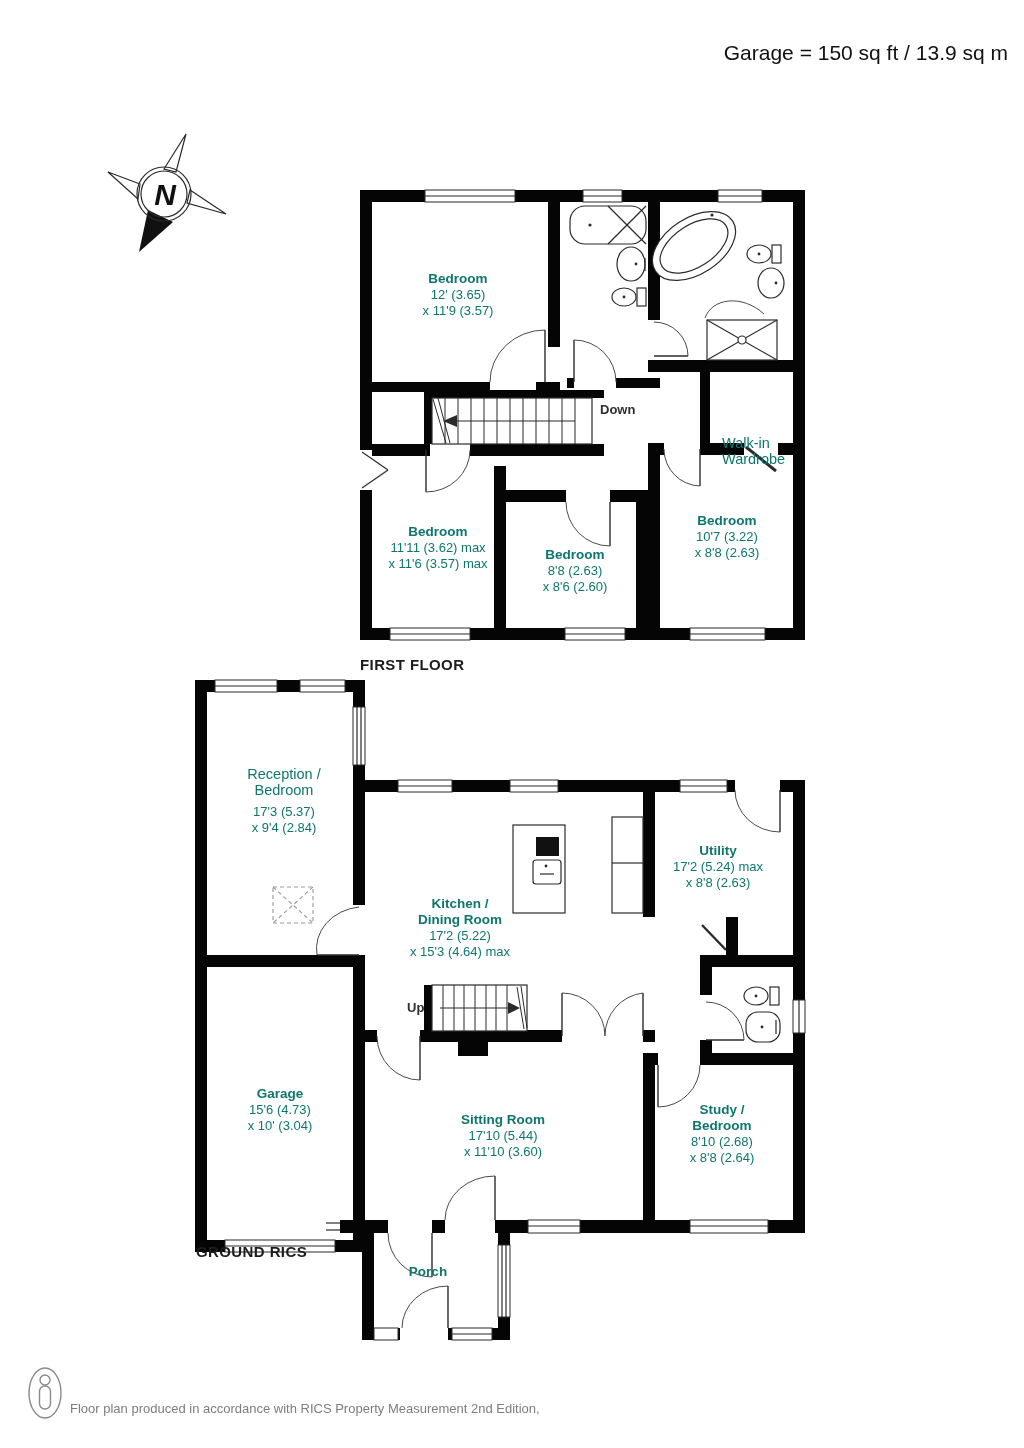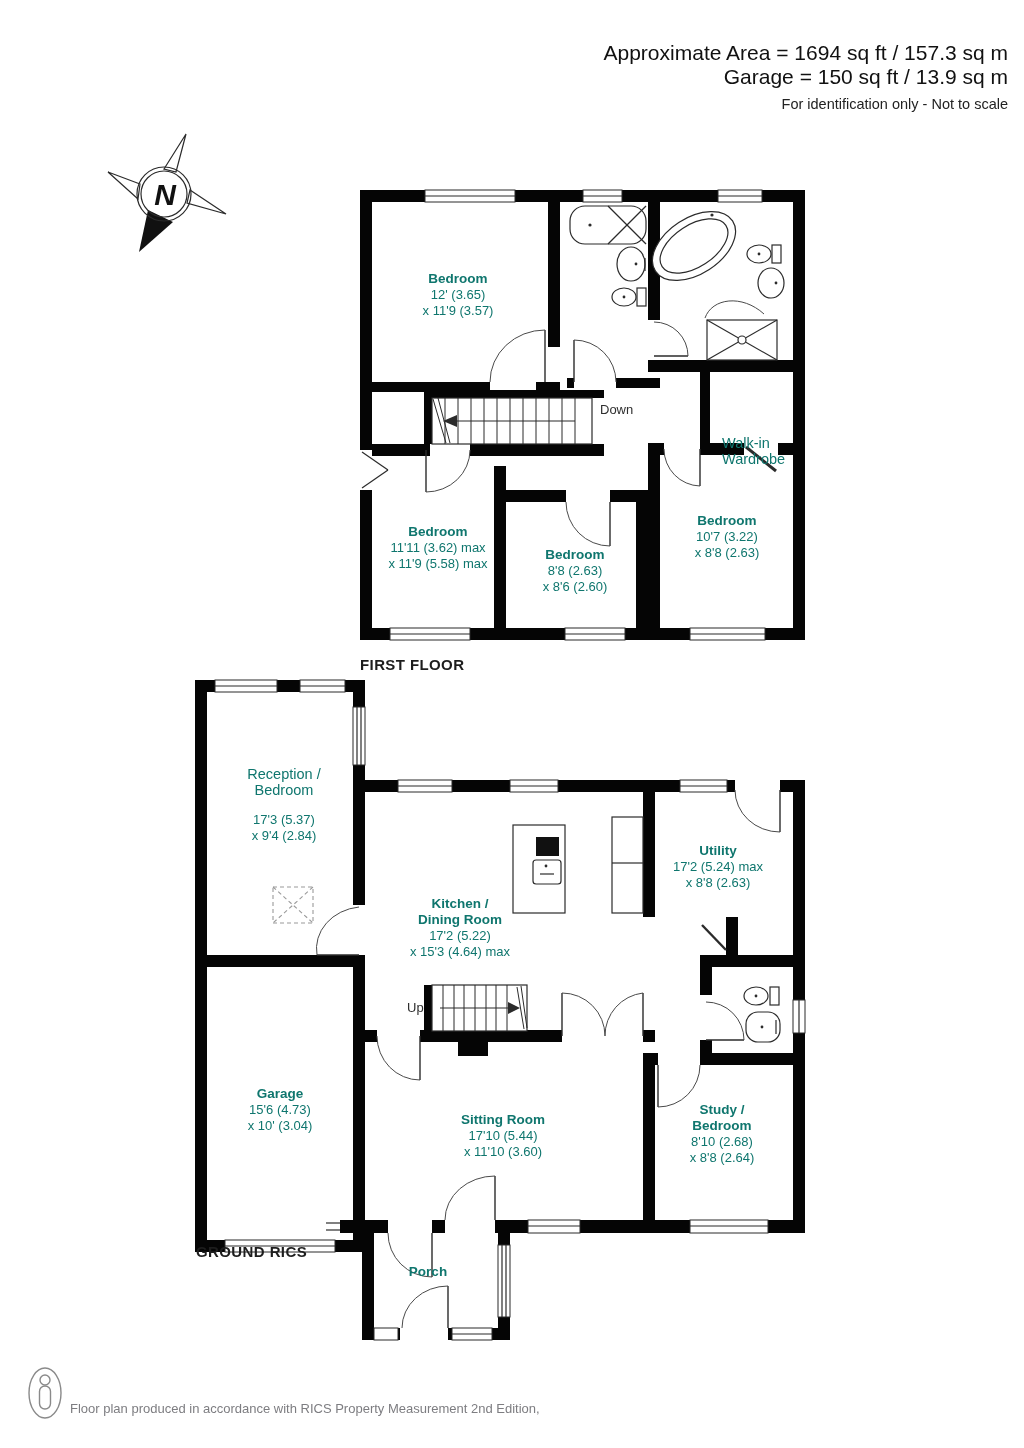--- a/index.html
+++ b/index.html
@@ -12,21 +12,21 @@
   .hdr-lines{margin-top:11px;font-size:21px;line-height:23.5px;}
   .hdr-disc{font-size:14.5px;margin-top:8px;color:#222;}
   
   .room-label{position:absolute;transform:translateX(-50%);text-align:center;
               color:#0f766e;font-size:13px;line-height:16px;white-space:nowrap;}
   .rname{font-weight:bold;white-space:pre-line;font-size:13.5px;}
   .rname.plain{font-weight:normal;font-size:14.5px;}
   .room-label.left-align{transform:none;text-align:left;margin-top:44px;}
   .rdim{white-space:pre;}
   .floor-label{position:absolute;font-weight:bold;font-size:15px;color:#1d1d1d;letter-spacing:0.4px;}
-  .dir-label{position:absolute;font-weight:normal;font-size:13px;color:#2e2e2e;}
+  .dir-label{position:absolute;font-weight:bold;font-size:13px;color:#2e2e2e;}
   .north-label{position:absolute;font-size:30px;font-weight:bold;font-style:italic;color:#111;
                transform:translate(-50%,-50%);}
   
   .ftr{position:absolute;left:70px;top:1366px;color:#7d7d81;font-size:13px;line-height:17px;white-space:pre;}
   
   svg{position:absolute;}
   .wall{fill:#050505;}
   .thin{stroke:#2b2b2b;stroke-width:1.2;fill:none;}
   .fixture{stroke:#2b2b2b;stroke-width:1.2;fill:#fff;}
   .win{fill:#fff;stroke:#2b2b2b;stroke-width:1;}
@@ -35,24 +35,22 @@
   .leaf{stroke:#2b2b2b;stroke-width:1.4;}
   .tread{stroke:#2b2b2b;stroke-width:1;}
   .dash{stroke:#9a9a9a;stroke-width:1.1;fill:none;stroke-dasharray:4 3;}
   .dot{fill:#2b2b2b;}
 </style>
 </head>
 <body>
 
 <div class="hdr">
   <div class="hdr-lines">
-    <div>Approximate Area = 1694 sq ft / 157.3 sq m</div>
     <div>Garage = 150 sq ft / 13.9 sq m</div>
   </div>
-  <div class="hdr-disc">For identification only - Not to scale</div>
 </div>
 
 <svg class="abs" style="left:102px;top:122px" width="140" height="142" viewBox="0 0 140 142">
   <g>
     <path class="thin" fill="#fff" d="M62,47 L84,12 L74,50 Z"></path>
     <path class="thin" fill="#fff" d="M38,62 L6,50 L36,77 Z"></path>
     <path class="thin" fill="#fff" d="M88,68 L124,92 L85,81 Z"></path>
     <polygon points="46,88 71,100 37,130" fill="#111"></polygon>
   </g>
   <circle cx="62" cy="72" r="27" class="thin" fill="#fff"></circle>
@@ -179,21 +177,21 @@
 </svg>
 
 <div class="room-label" style="left:458px;top:271px">
   <div class="rname">Bedroom</div>
   <div class="rdim">12' (3.65)</div>
   <div class="rdim">x 11'9 (3.57)</div>
 </div>
 <div class="room-label" style="left:438px;top:524px">
   <div class="rname">Bedroom</div>
   <div class="rdim">11'11 (3.62) max</div>
-  <div class="rdim">x 11'9 (5.58) max</div>
+  <div class="rdim">x 11'6 (3.57) max</div>
 </div>
 <div class="room-label" style="left:575px;top:547px">
   <div class="rname">Bedroom</div>
   <div class="rdim">8'8 (2.63)</div>
   <div class="rdim">x 8'6 (2.60)</div>
 </div>
 <div class="room-label" style="left:727px;top:513px">
   <div class="rname">Bedroom</div>
   <div class="rdim">10'7 (3.22)</div>
   <div class="rdim">x 8'8 (2.63)</div>
@@ -338,21 +336,21 @@
   </g>
 
   <g>
     <rect class="dash" x="273" y="887" width="40" height="36"></rect>
     <line class="dash" x1="273" y1="887" x2="313" y2="923"></line>
     <line class="dash" x1="313" y1="887" x2="273" y2="923"></line>
   </g>
 </svg>
 
 <div class="room-label" style="left:284px;top:766px">
-  <div class="rname plain" style="margin-bottom:14px">Reception /
+  <div class="rname plain" style="margin-bottom:6px">Reception /
 Bedroom</div>
   <div class="rdim">17'3 (5.37)</div>
   <div class="rdim">x 9'4 (2.84)</div>
 </div>
 <div class="room-label" style="left:280px;top:1086px">
   <div class="rname">Garage</div>
   <div class="rdim">15'6 (4.73)</div>
   <div class="rdim">x 10' (3.04)</div>
 </div>
 <div class="room-label" style="left:460px;top:896px">

